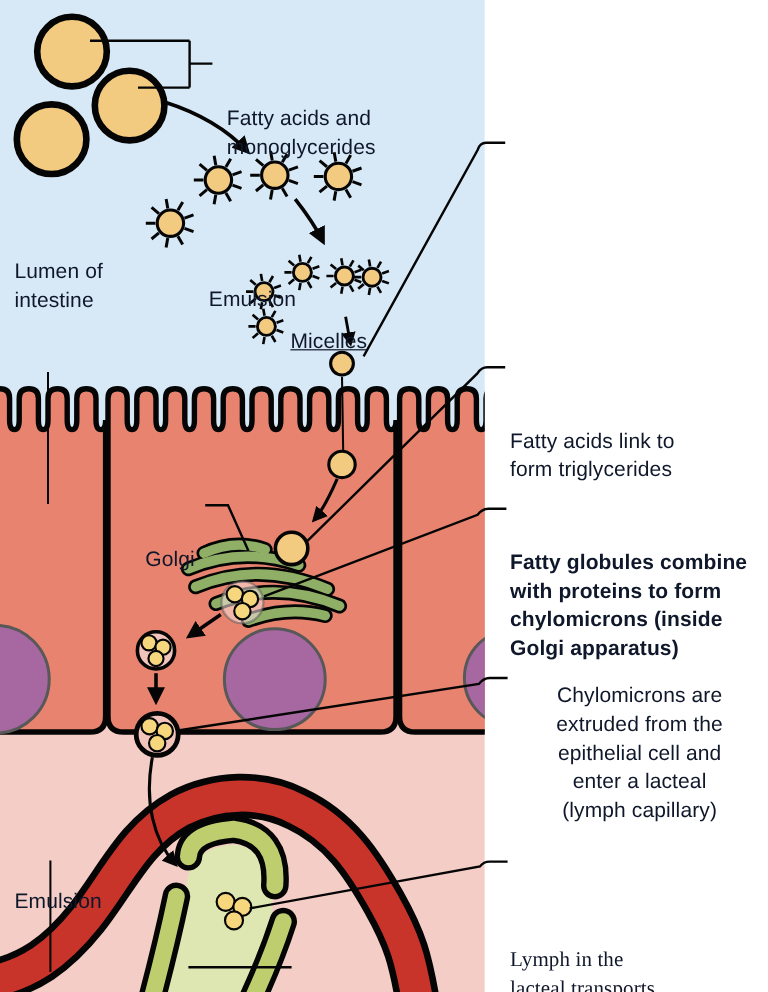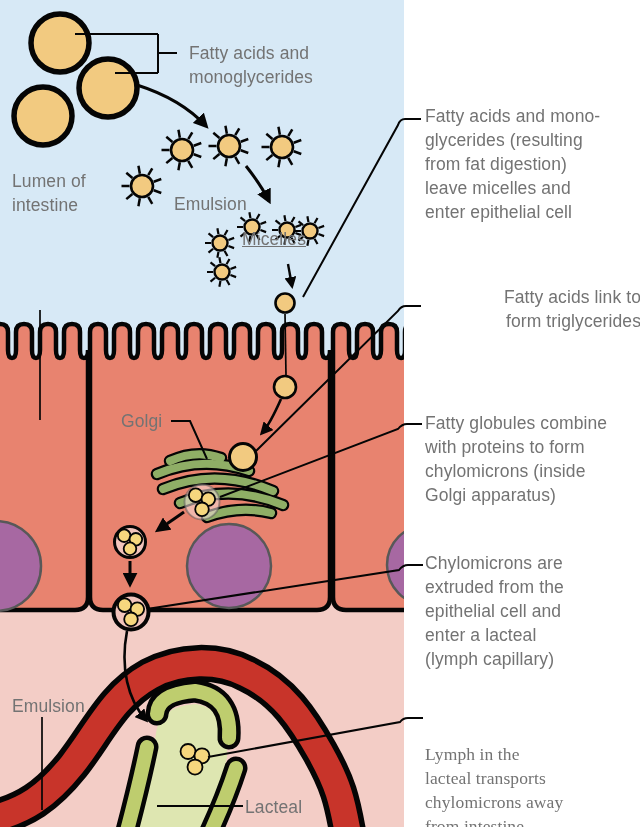--- a/index.html
+++ b/index.html
@@ -1,20 +1,20 @@
 <!DOCTYPE html>
 <html style="--lumen_blue: #d7e9f6; --cell_salmon: #e8836f; --lamina_pink: #f3cdc6; --nucleus_purple: #a768a2; --nucleus_outline: #585858; --golgi_green: #8fae66; --fat_tan: #f2ca80; --chylo_yellow: #f6d77e; --vesicle_pink: #f2c4bc; --capillary_red: #c8342a; --lacteal_wall: #becd6e; --lacteal_lumen: #dee6b1; --ink: #050505;"><head>
 <meta charset="utf-8">
 <style>
   html,body{margin:0;padding:0;background:#fff;}
   #page{position:relative;width:640px;height:827px;background:#ffffff;overflow:hidden;
         font-family:"Liberation Sans", sans-serif;}
   #art{position:absolute;left:0;top:0;}
-  .lbl{position:absolute;font-size:17.5px;line-height:24px;color:#737373;
-       white-space:pre-line;letter-spacing:0.1px;}
+  .lbl{position:absolute;font-size:17.5px;line-height:24px;color:#0f172a;
+       white-space:pre-line;letter-spacing:0.1px;margin-top:45px;}
   .ann{left:425px;width:216px;}
   .f-blue{fill:var(--lumen_blue);}
   .f-pink{fill:var(--lamina_pink);}
   .cell{fill:var(--cell_salmon);stroke:var(--ink);stroke-width:4.5;}
   .nucleus{fill:var(--nucleus_purple);stroke:var(--nucleus_outline);stroke-width:2.5;}
   .ln{stroke:var(--ink);fill:none;stroke-width:2;}
   .thin{stroke-width:1.7;}
   .arrow{stroke:var(--ink);fill:none;}
   .fat{fill:var(--fat_tan);stroke:var(--ink);}
   .dot{fill:var(--chylo_yellow);stroke:var(--ink);stroke-width:1.8;}
@@ -235,32 +235,27 @@
   <div class="lbl" style="left:189px;top:41px;">Fatty acids and
 monoglycerides</div>
   <div class="lbl" style="left:12px;top:169px;">Lumen of
 intestine</div>
   <div class="lbl" style="left:174px;top:192px;">Emulsion</div>
   <div class="lbl" style="left:242px;top:227px;text-decoration:underline;">Micelles</div>
   <div class="lbl" style="left:121px;top:409px;">Golgi</div>
   <div class="lbl" style="left:12px;top:694px;">Emulsion</div>
   <div class="lbl" style="left:245px;top:795px;">Lacteal</div>
 
-  <div class="lbl ann" style="top:104px;">Fatty acids and mono-
-glycerides (resulting
-from fat digestion)
-leave micelles and
-enter epithelial cell</div>
-  <div class="lbl ann" style="top:285px;text-align:right;">Fatty acids link to
+  <div class="lbl ann" style="top:310px;">Fatty acids link to
 form triglycerides</div>
-  <div class="lbl ann" style="top:411px;">Fatty globules combine
+  <div class="lbl ann" style="top:411px;font-weight:bold;">Fatty globules combine
 with proteins to form
 chylomicrons (inside
 Golgi apparatus)</div>
-  <div class="lbl ann" style="top:551px;">Chylomicrons are
+  <div class="lbl ann" style="top:522px;text-align:center;">Chylomicrons are
 extruded from the
 epithelial cell and
 enter a lacteal
 (lymph capillary)</div>
   <div class="lbl ann" style="top:742px;font-family:Liberation Serif, serif;">Lymph in the
 lacteal transports
 chylomicrons away
 from intestine</div>
 </div>
 

